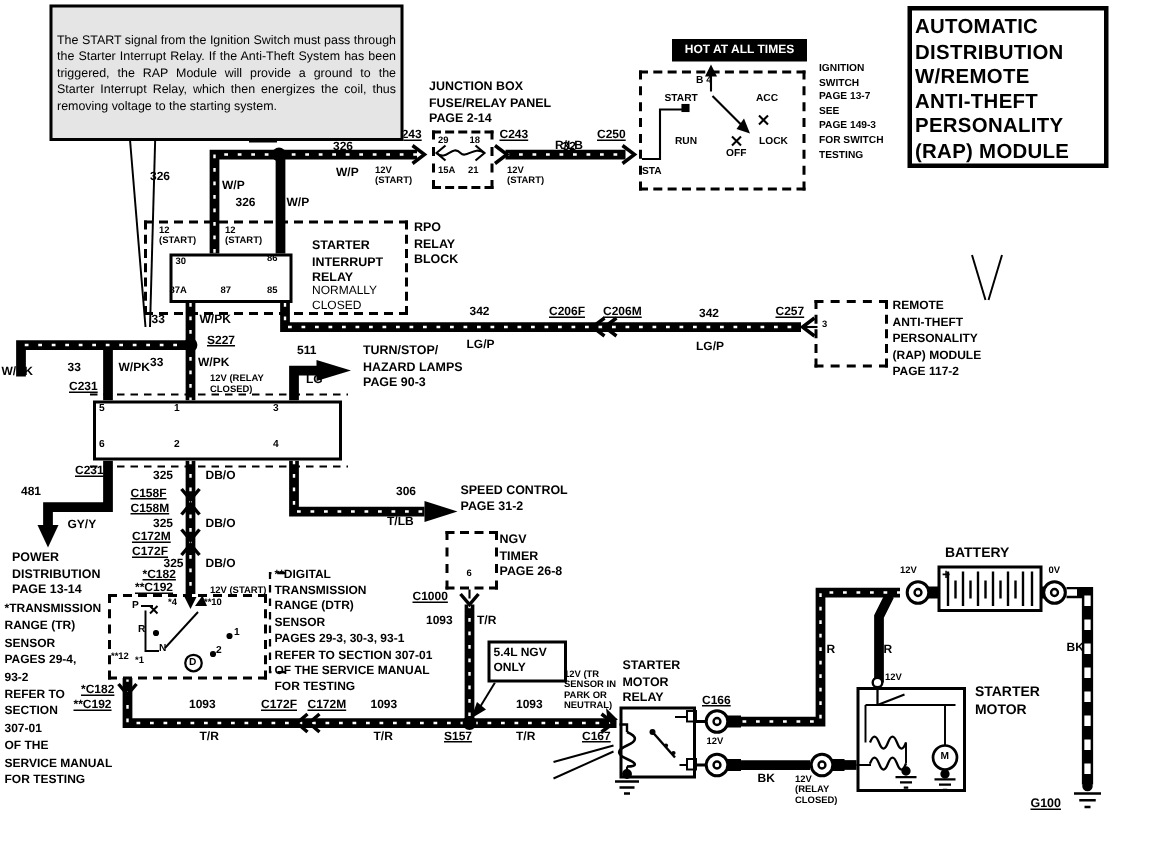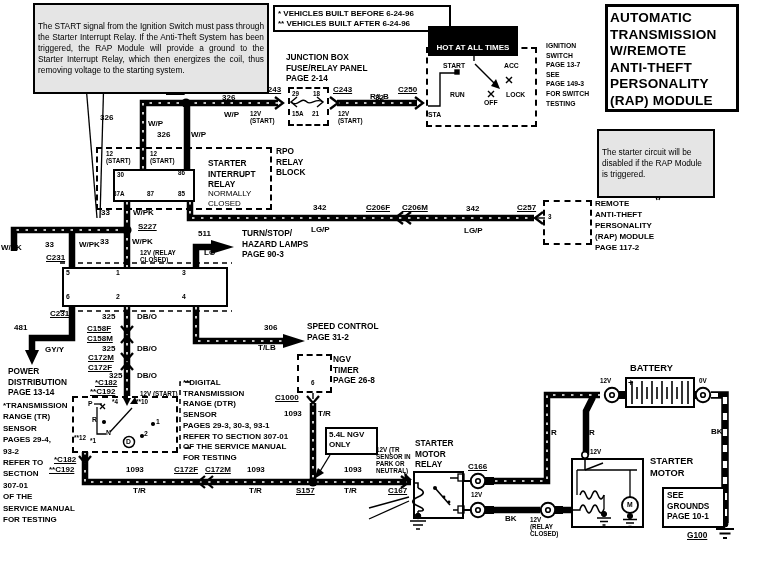--- a/index.html
+++ b/index.html
@@ -237,56 +237,44 @@
   </g>
   <g stroke="#000" stroke-width="1.4">
     <line x1="536" y1="218" x2="545" y2="218"></line>
         <line x1="313" y1="393" x2="313" y2="399"></line>
   </g>
 </svg>
 
 <div class="note" style="left:33px;top:3px;width:226px">
   <div class="r8" style="text-align:justify">The START signal from the Ignition Switch must pass through the Starter Interrupt Relay. If the Anti-Theft System has been triggered, the RAP Module will provide a ground to the Starter Interrupt Relay, which then energizes the coil, thus removing voltage to the starting system.</div>
 </div>
-<div class="box" style="left:273px;top:5px;width:168px;padding:2px 3px">
-  <div class="b8">* VEHICLES BUILT BEFORE 6-24-96</div>
-  <div class="b8">** VEHICLES BUILT AFTER 6-24-96</div>
-</div>
 <div class="box" style="left:605px;top:4px;width:124px;height:96px;border-width:3px;padding:3px 2px">
   <div class="L t14" style="position:static">AUTOMATIC
-TRANSMISSION
+DISTRIBUTION
 W/REMOTE
 ANTI-THEFT
 PERSONALITY
 (RAP)  MODULE</div>
 </div>
-<div class="hot b8" style="left:428px;top:26px;width:90px;height:13px;padding-top:17px">HOT AT ALL TIMES</div>
+<div class="hot b8" style="left:448px;top:26px;width:90px;height:13px;padding-top:2px">HOT AT ALL TIMES</div>
 <div class="dbox" style="left:426px;top:47px;width:107px;height:76px"></div>
 <div class="dbox" style="left:288px;top:87px;width:37px;height:35px"></div>
 <div class="dbox" style="left:96px;top:147px;width:172px;height:59px"></div>
 <div class="box" style="left:113px;top:169px;width:78px;height:29px"></div>
-<div class="note" style="left:597px;top:129px;width:108px">
-  <div class="r8">The starter circuit will be disabled if the RAP Module is triggered.</div>
-</div>
 <div class="dbox" style="left:543px;top:200px;width:45px;height:41px"></div>
 <div class="box" style="left:62px;top:267px;width:162px;height:36px"></div>
 <div class="dbox" style="left:72px;top:396px;width:102px;height:53px"></div>
 <div class="dbox" style="left:297px;top:354px;width:31px;height:35px"></div>
 <div class="box" style="left:325px;top:427px;width:45px;height:22px;padding:1px 2px">
   <div class="b8" style="white-space:pre-line">5.4L NGV
 ONLY</div>
 </div>
 <div class="sbox" style="left:413px;top:471px;width:47px;height:44px;background:transparent"></div>
 <div class="sbox" style="left:625px;top:377px;width:66px;height:27px;background:transparent"></div>
 <div class="sbox" style="left:571px;top:458px;width:69px;height:66px;background:transparent"></div>
-<div class="box" style="left:662px;top:487px;width:53px;height:35px;padding:1px 3px">
-  <div class="b85" style="white-space:pre-line">SEE
-GROUNDS
-PAGE 10-1</div>
-</div>
 
 <div class="L b8 u" style="left:166px;top:86px">S226</div>
 <div class="L b8" style="left:222px;top:93px">326</div>
 <div class="L b8" style="left:224px;top:110px">W/P</div>
 <div class="L b8" style="left:100px;top:113px">326</div>
 <div class="L b8" style="left:148px;top:119px">W/P</div>
 <div class="L b8" style="left:157px;top:130px">326</div>
 <div class="L b8" style="left:191px;top:130px">W/P</div>
 <div class="L b8 u" style="left:262px;top:85px">C243</div>
 <div class="L b6" style="left:250px;top:110px">12V

